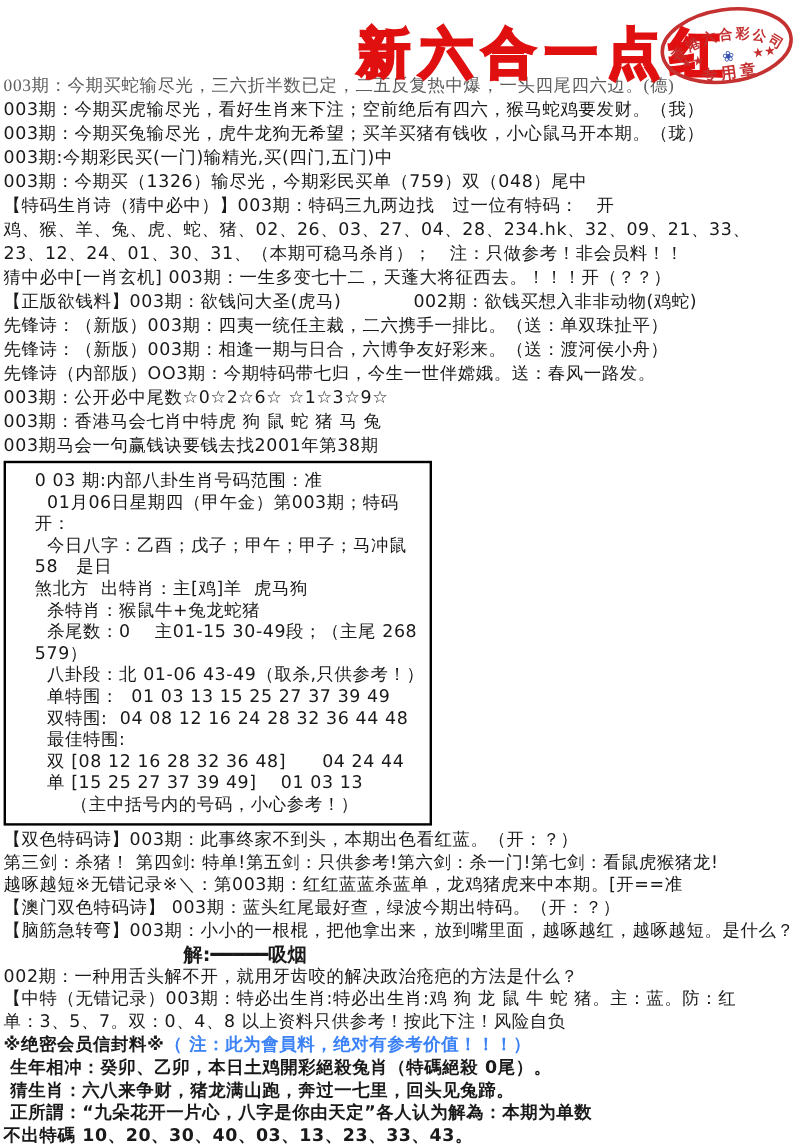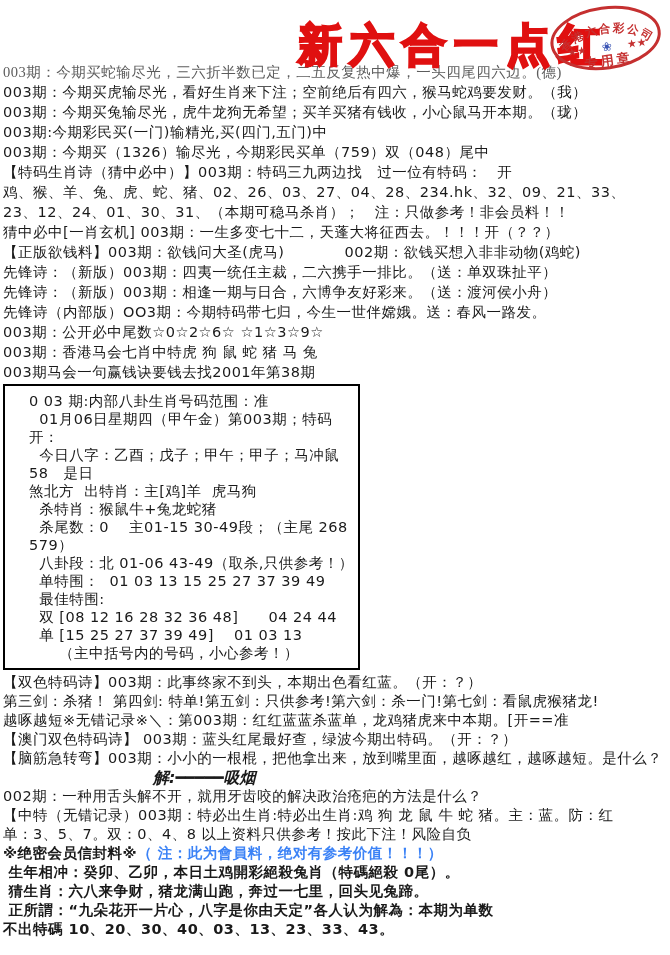--- a/index.html
+++ b/index.html
@@ -53,21 +53,20 @@
     width: 357px;
     margin: 2px 0 3px 0;
     padding: 6px 4px 6px 24px;
   }
   .box .line { line-height: 18px; font-size: 14.5px; }
   .answer-line {
     margin: 0 0 0 150px;
     font-size: 16px;
     font-weight: bold;
     line-height: 19px;
-    font-style: italic;
   }
 </style>
 </head>
 <body>
 
 <div class="masthead">
   <span class="title">新六合一点红</span>
   <div class="stamp">
     <svg width="116" height="70" viewBox="0 0 116 70">
       <ellipse cx="58" cy="34" rx="54" ry="30" fill="none" stroke="#c53030" stroke-width="3"></ellipse>
@@ -107,20 +106,21 @@
 
   <div class="box">
     <p class="line">0 03 期:内部八卦生肖号码范围：准</p>
     <p class="line">  01月06日星期四（甲午金）第003期；特码开：</p>
     <p class="line">  今日八字：乙酉；戊子；甲午；甲子；马冲鼠58　是日</p>
     <p class="line">煞北方  出特肖：主[鸡]羊  虎马狗</p>
     <p class="line">  杀特肖：猴鼠牛+兔龙蛇猪</p>
     <p class="line">  杀尾数：0　 主01-15 30-49段；（主尾 268 579）</p>
     <p class="line">  八卦段：北 01-06 43-49（取杀,只供参考！）</p>
     <p class="line">  单特围：  01 03 13 15 25 27 37 39 49</p>
+    <p class="line">  双特围:  04 08 12 16 24 28 32 36 44 48</p>
     <p class="line">  最佳特围:</p>
     <p class="line">  双 [08 12 16 28 32 36 48]　　04 24 44</p>
     <p class="line">  单 [15 25 27 37 39 49]　 01 03 13</p>
     <p class="line">　　（主中括号内的号码，小心参考！）</p>
   </div>
 
   <div class="tight">
     <p class="line">【双色特码诗】003期：此事终家不到头，本期出色看红蓝。（开：？）</p>
     <p class="line">第三剑：杀猪！ 第四剑: 特单!第五剑：只供参考!第六剑：杀一门!第七剑：看鼠虎猴猪龙!</p>
     <p class="line">越啄越短※无错记录※＼：第003期：红红蓝蓝杀蓝单，龙鸡猪虎来中本期。[开==准</p>

